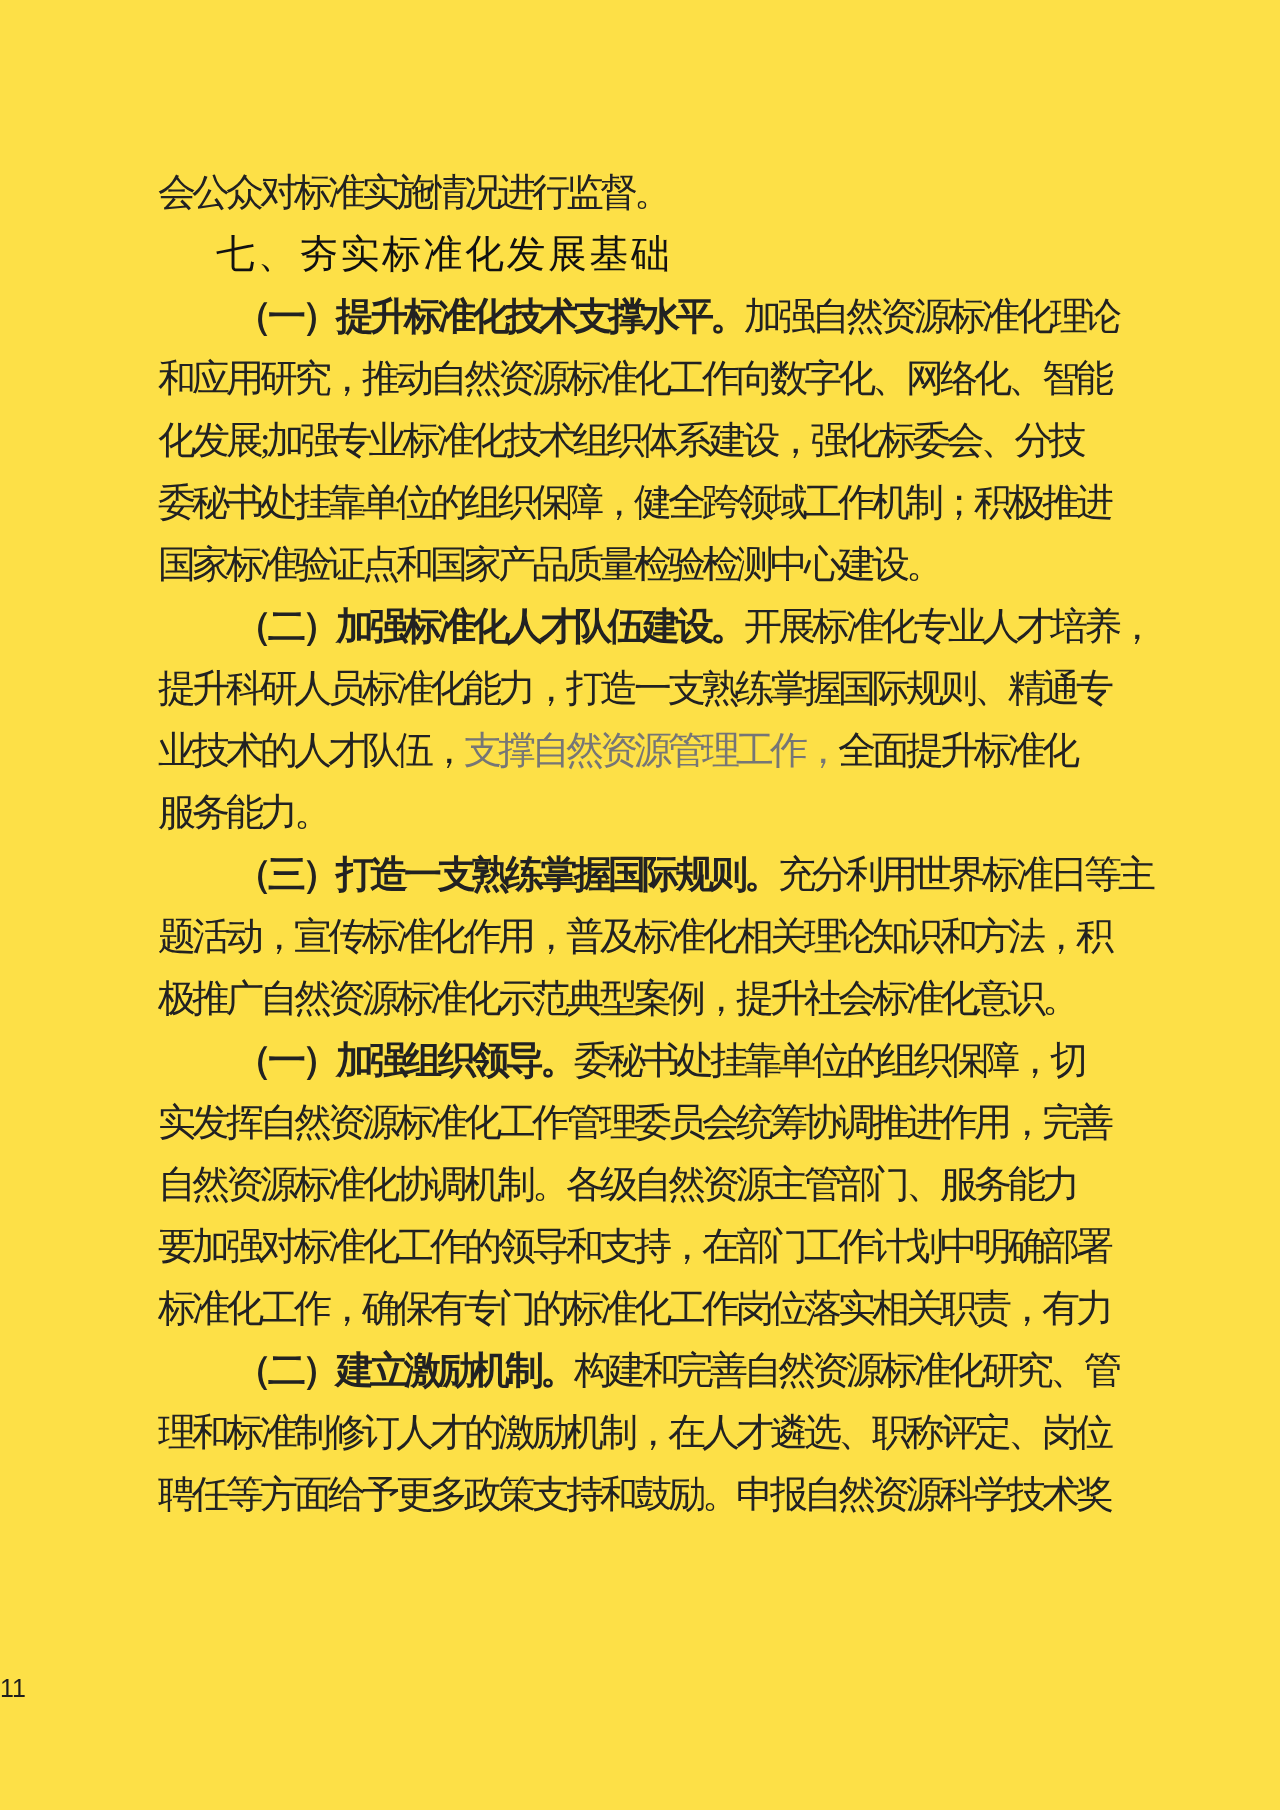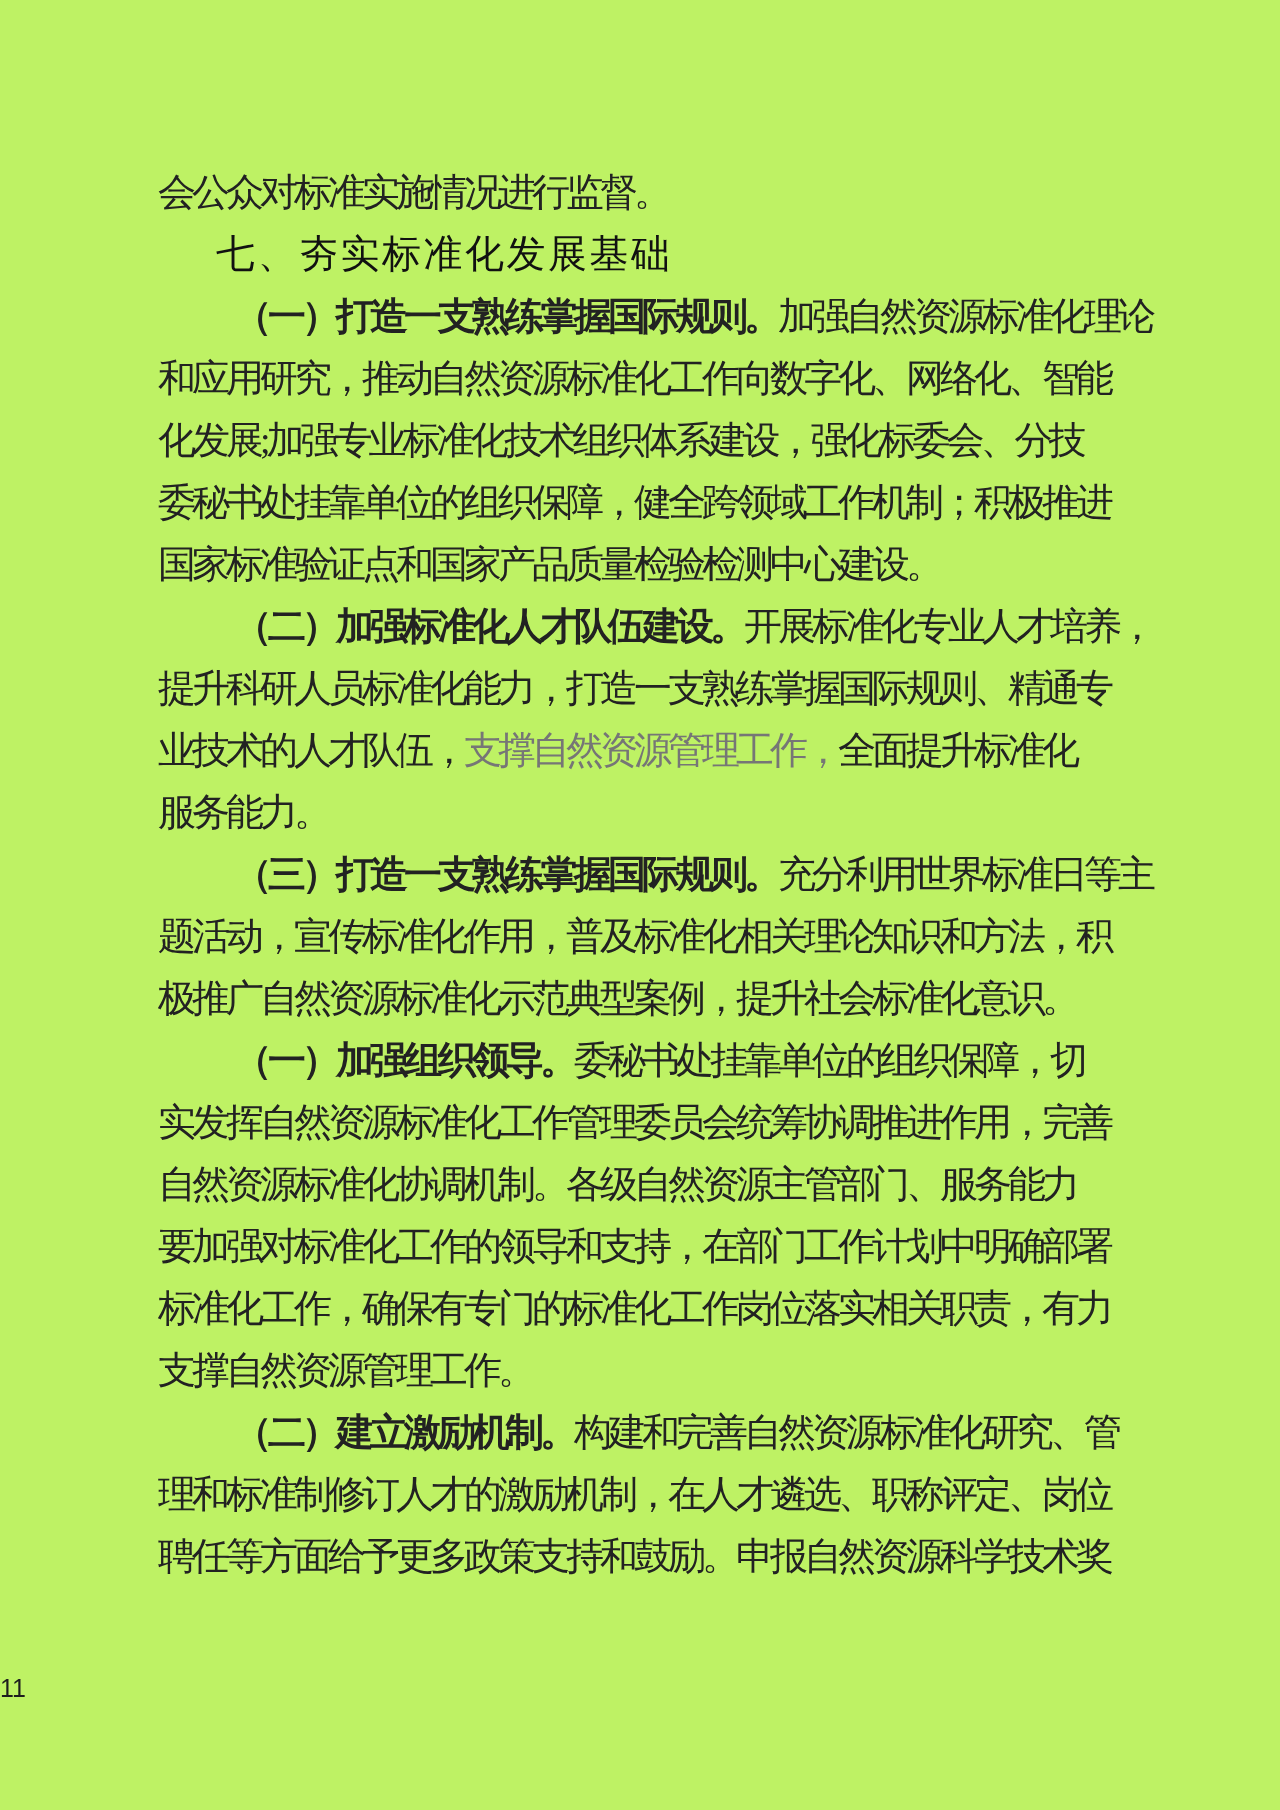--- a/index.html
+++ b/index.html
@@ -51,40 +51,39 @@
     line-height: 32px;
     text-align: left;
     font-family: "Liberation Sans", "DejaVu Sans", sans-serif;
     font-size: 25px;
     color: #1d1d1d;
   }
 </style>
 </head>
 <body>
 
-<div class="page" style="background: #bef264;">
+<div class="page" style="background: #fde047;">
   <main class="doc-body">
       <div class="line"><span class="seg seg-body">会公众对标准实施情况进行监督。</span></div>
       <div class="line heading" style="padding-left: 58px;"><span class="seg seg-heading">七、夯实标准化发展基础</span></div>
-      <div class="line" style="padding-left: 76px;"><span class="seg seg-lead">（一）打造一支熟练掌握国际规则。</span><span class="seg seg-body">加强自然资源标准化理论</span></div>
+      <div class="line" style="padding-left: 76px;"><span class="seg seg-lead">（一）提升标准化技术支撑水平。</span><span class="seg seg-body">加强自然资源标准化理论</span></div>
       <div class="line"><span class="seg seg-body">和应用研究，推动自然资源标准化工作向数字化、网络化、智能</span></div>
       <div class="line"><span class="seg seg-body">化发展;加强专业标准化技术组织体系建设，强化标委会、分技</span></div>
       <div class="line"><span class="seg seg-body">委秘书处挂靠单位的组织保障，健全跨领域工作机制；积极推进</span></div>
       <div class="line"><span class="seg seg-body">国家标准验证点和国家产品质量检验检测中心建设。</span></div>
       <div class="line" style="padding-left: 76px;"><span class="seg seg-lead">（二）加强标准化人才队伍建设。</span><span class="seg seg-body">开展标准化专业人才培养，</span></div>
       <div class="line"><span class="seg seg-body">提升科研人员标准化能力，打造一支熟练掌握国际规则、精通专</span></div>
       <div class="line"><span class="seg seg-body">业技术的人才队伍，</span><span class="seg seg-muted">支撑自然资源管理工作，</span><span class="seg seg-body">全面提升标准化</span></div>
       <div class="line"><span class="seg seg-body">服务能力。</span></div>
       <div class="line" style="padding-left: 76px;"><span class="seg seg-lead">（三）打造一支熟练掌握国际规则。</span><span class="seg seg-body">充分利用世界标准日等主</span></div>
       <div class="line"><span class="seg seg-body">题活动，宣传标准化作用，普及标准化相关理论知识和方法，积</span></div>
       <div class="line"><span class="seg seg-body">极推广自然资源标准化示范典型案例，提升社会标准化意识。</span></div>
       <div class="line" style="padding-left: 76px;"><span class="seg seg-lead">（一）加强组织领导。</span><span class="seg seg-body">委秘书处挂靠单位的组织保障，切</span></div>
       <div class="line"><span class="seg seg-body">实发挥自然资源标准化工作管理委员会统筹协调推进作用，完善</span></div>
       <div class="line"><span class="seg seg-body">自然资源标准化协调机制。各级自然资源主管部门、服务能力</span></div>
       <div class="line"><span class="seg seg-body">要加强对标准化工作的领导和支持，在部门工作计划中明确部署</span></div>
       <div class="line"><span class="seg seg-body">标准化工作，确保有专门的标准化工作岗位落实相关职责，有力</span></div>
-      <div class="line"><span class="seg seg-body">支撑自然资源管理工作。</span></div>
       <div class="line" style="padding-left: 76px;"><span class="seg seg-lead">（二）建立激励机制。</span><span class="seg seg-body">构建和完善自然资源标准化研究、管</span></div>
       <div class="line"><span class="seg seg-body">理和标准制修订人才的激励机制，在人才遴选、职称评定、岗位</span></div>
       <div class="line"><span class="seg seg-body">聘任等方面给予更多政策支持和鼓励。申报自然资源科学技术奖</span></div>
     </main>
   <footer class="page-number">11</footer>
 </div>
 
 </body></html>

